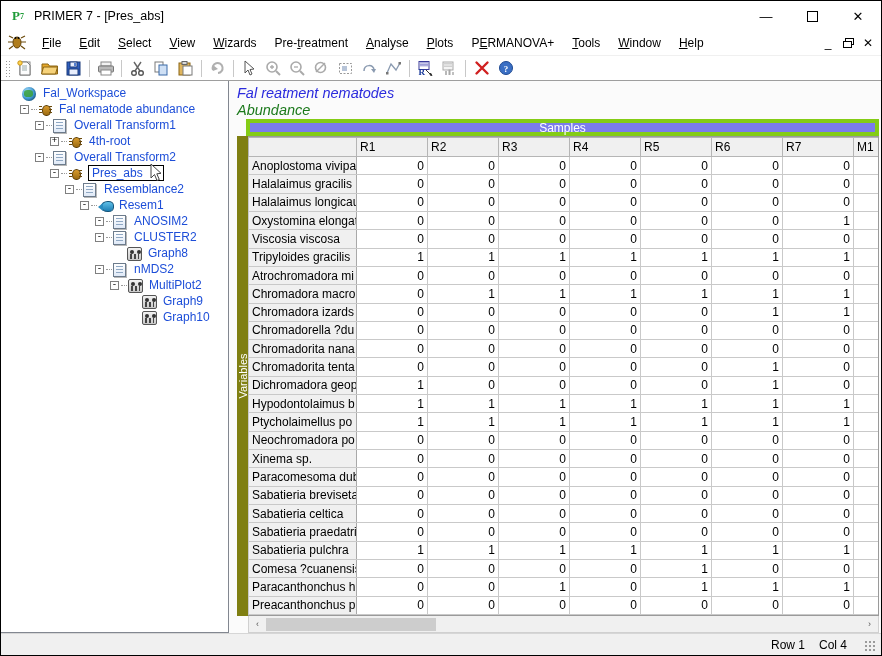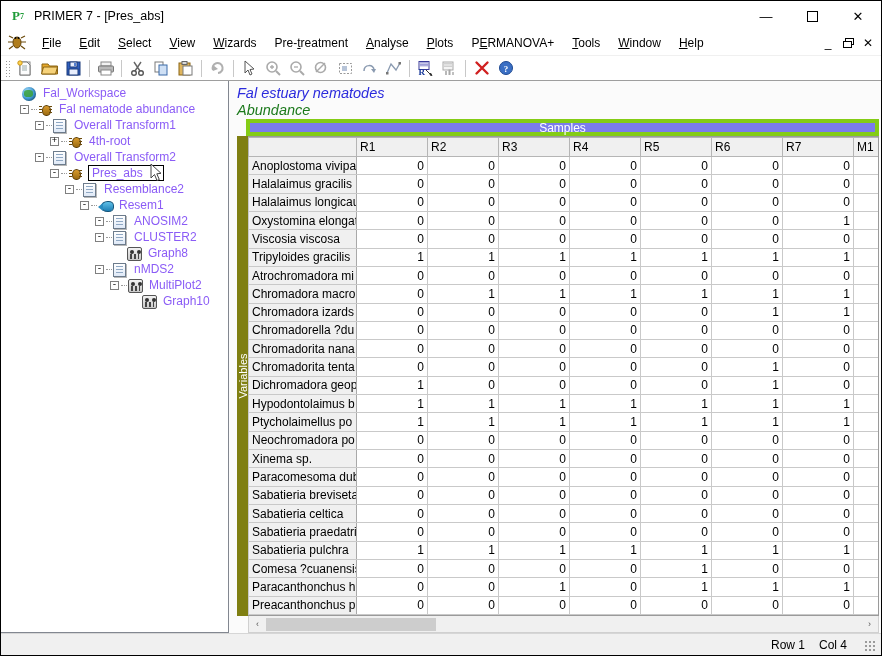--- a/index.html
+++ b/index.html
@@ -96,21 +96,21 @@
     border-top: none; border-left: none;
     overflow: hidden;
     position: relative;
   }
   .tree { padding: 4px 0 0 4px; }
   .tnode {
     display: flex; align-items: center;
     height: 16px; white-space: nowrap;
     position: relative;
   }
-  .tnode-label { font-size: 12px; color: #8b5cf6; padding-left: 3px; }
+  .tnode-label { font-size: 12px; color: #1d4ed8; padding-left: 3px; }
   .tnode-label.editing {
     border: 1px solid #000; background: #fff;
     padding: 1px 20px 1px 3px; margin-left: 2px;
     line-height: 12px;
   }
   .expander {
     width: 9px; height: 9px;
     border: 1px solid #808080; background: #fff;
     display: inline-flex; align-items: center; justify-content: center;
     font-size: 9px; line-height: 7px; color: #000;
@@ -645,31 +645,39 @@
               <div class="ic-graph"></div>
             </div>
             <div class="tnode-label">MultiPlot2</div>
           </div>
           <div class="tnode">
             <div class="spacer-x" style="width: 120px;"></div>
             <div class="spacer-x" style="width: 17px;"></div>
             <div class="ic">
               <div class="ic-graph"></div>
             </div>
+            <div class="tnode-label">Graph9</div>
+          </div>
+          <div class="tnode">
+            <div class="spacer-x" style="width: 120px;"></div>
+            <div class="spacer-x" style="width: 17px;"></div>
+            <div class="ic">
+              <div class="ic-graph"></div>
+            </div>
             <div class="tnode-label">Graph10</div>
           </div>
         </div>
       <svg class="tree-cursor" style="left:149px; top:82px;" viewBox="0 0 13 19">
         <path d="M1 1 L1 15 L4.5 11.5 L7 17.5 L9.3 16.5 L6.8 10.8 L11 10.3 z" fill="#fff" stroke="#444" stroke-width="1"></path>
       </svg>
     </div>
 
     <div class="doc">
       <div class="doc-head">
-        <div class="doc-title">Fal estuary nematodes</div>
+        <div class="doc-title">Fal reatment nematodes</div>
         <div class="doc-subtitle">Abundance</div>
       </div>
 
       <div class="grid-wrap">
         <div class="samples-band">Samples</div>
 
         <div class="grid-row-main">
           <div class="vlabel">
             <span>Variables</span>
           </div>

